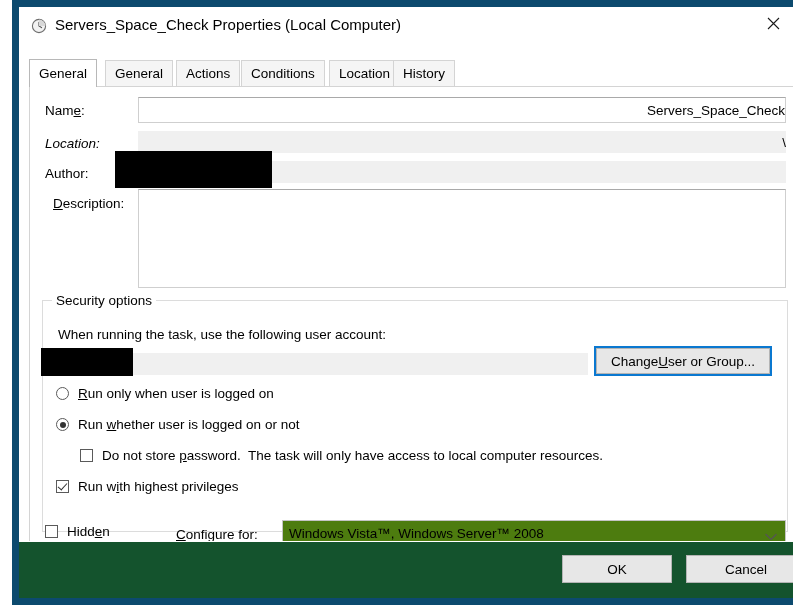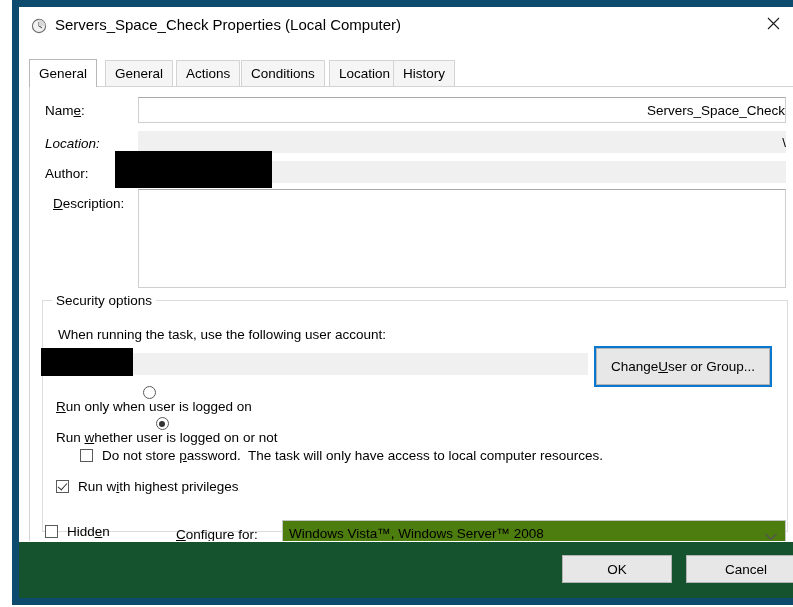--- a/index.html
+++ b/index.html
@@ -325,30 +325,30 @@
     <div class="groupbox" style="left:12px; top:213px; width:746px; height:232px;"></div>
     <span class="groupbox-label" style="left:22px; top:206px;">Security options</span>
 
     <span class="lbl" style="left:28px; top:240px;">When running the task, use the following user account:</span>
 
     <div class="field readonly" style="left:23px; top:266px; width:535px; height:22px;">
       <span></span>
     </div>
     <div class="redact" style="left:11px; top:261px; width:92px; height:28px;"></div>
 
-    <div class="btn focused" style="left:566px; top:261px; width:174px; height:37px;">
+    <div class="btn focused" style="left:566px; top:261px; width:174px; height:26px;">
       Change <u>U</u>ser or Group...
     </div>
 
-    <div class="radio-row" style="left:26px; top:299px;flex-direction:column;">
+    <div class="radio-row" style="left:26px; top:299px;">
       <span class="radio"></span>
       <span class="row-text"><u>R</u>un only when user is logged on</span>
     </div>
 
-    <div class="radio-row" style="left:26px; top:330px;flex-direction:column;">
+    <div class="radio-row" style="left:26px; top:330px;">
       <span class="radio on"></span>
       <span class="row-text">Run <u>w</u>hether user is logged on or not</span>
     </div>
 
     <div class="check-row" style="left:50px; top:361px;">
       <span class="cbox"></span>
       <span class="row-text">Do not store <u>p</u>assword.&nbsp; The task will only have access to local computer resources.</span>
     </div>
 
     <div class="check-row" style="left:26px; top:392px;">

